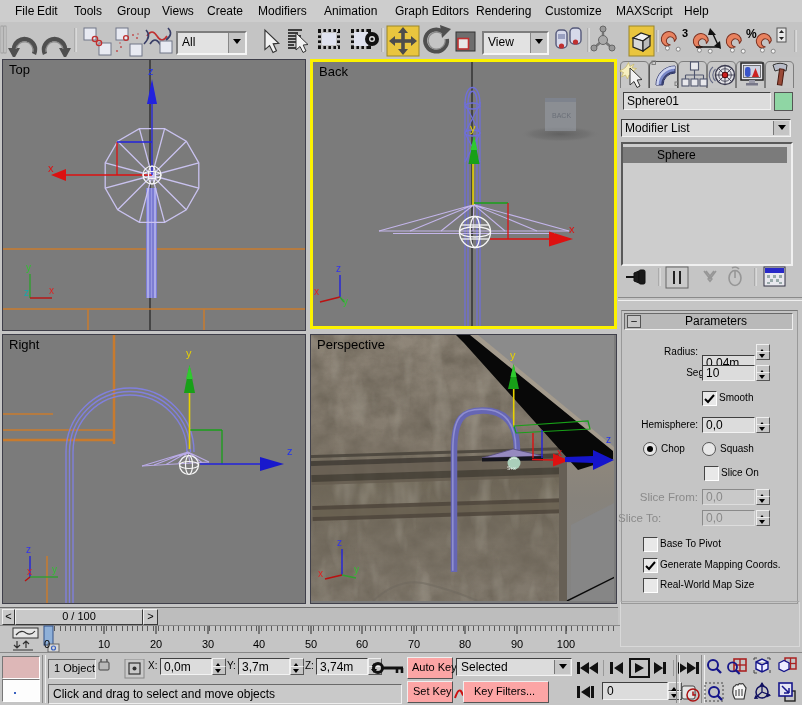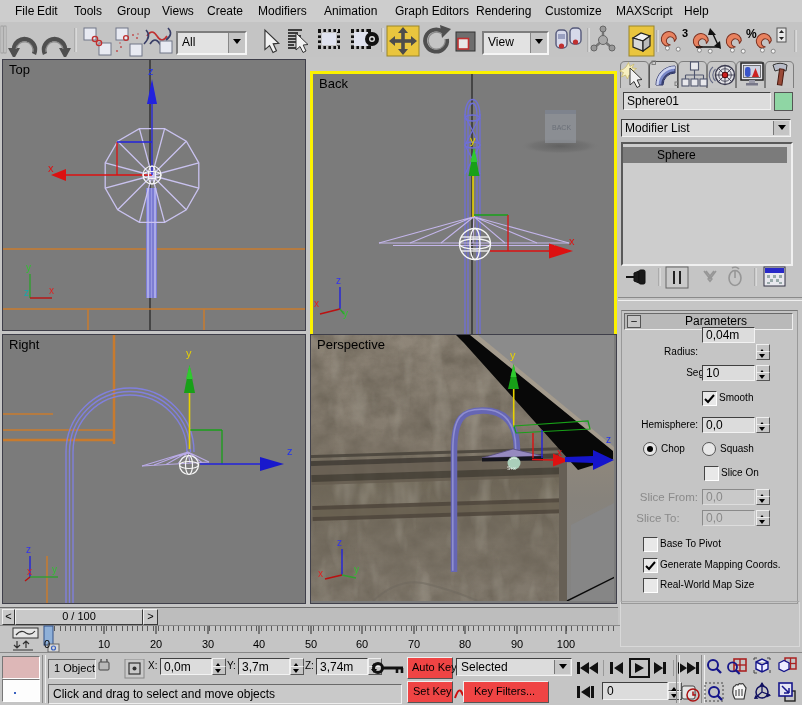--- a/index.html
+++ b/index.html
@@ -39,21 +39,21 @@
 .plabel{position:absolute;font-size:10px;color:#000;white-space:nowrap;}
 .glabel{position:absolute;font-size:11.5px;color:#8a8a8a;white-space:nowrap;}
 
 #slider-row{position:absolute;left:0;top:607px;width:618px;height:17px;background:#bdbdbd;border-top:1px solid #6a6a6a;}
 .sbtn{position:absolute;top:1px;height:14px;background:#c9c9c9;border-top:1px solid #f0f0f0;border-left:1px solid #f0f0f0;
  border-bottom:1px solid #3a3a3a;border-right:1px solid #3a3a3a;font-size:11px;text-align:center;color:#000;}
 #ruler{position:absolute;left:0;top:625px;width:620px;height:27px;background:#c5c5c5;}
 #statusbar{position:absolute;left:0;top:652px;width:802px;height:53px;background:#c5c5c5;border-top:1px solid #888;}
 .sunk{position:absolute;background:#c9c9c9;border-top:1px solid #6a6a6a;border-left:1px solid #6a6a6a;
  border-bottom:1px solid #efefef;border-right:1px solid #efefef;font-size:12px;color:#000;}
-.rbtn{position:absolute;background:#ef4444;border-top:1px solid #efefef;border-left:1px solid #efefef;
+.rbtn{position:absolute;background:#fca5a5;border-top:1px solid #efefef;border-left:1px solid #efefef;
  border-bottom:1px solid #555;border-right:1px solid #555;font-size:11px;color:#000;text-align:center;white-space:nowrap;}
 </style>
 </head>
 <body>
 <div id="root">
 
 <div id="menubar">
  <span style="left:15px">File</span>
       <span style="left:37px">Edit</span>
       <span style="left:74px">Tools</span>
@@ -298,21 +298,21 @@
 
   <g font-size="10" font-family="Liberation Sans">
    <line x1="27" y1="238" x2="27" y2="214" stroke="#30a030" stroke-width="1.4"></line>
    <line x1="27" y1="238" x2="49" y2="238" stroke="#bb1111" stroke-width="1.4"></line>
    <text x="23" y="211" fill="#30c030">y</text>
    <text x="46" y="234" fill="#dd2222">x</text>
    <text x="21" y="236" fill="#11aaaa">z</text>
   </g>
  </svg>
  </div>
- <div class="vp" id="vp-back" style="left:310px;top:2px;width:301px;height:264px;border:3px solid #fcf200;margin-top:12px;">
+ <div class="vp" id="vp-back" style="left:310px;top:2px;width:301px;height:264px;border:3px solid #fcf200;">
  <div class="vplabel">Back</div>
  <svg width="299" height="264" style="position:absolute;left:0;top:0">
   <defs>
    <radialGradient id="gsh" cx="50%" cy="50%" r="50%">
     <stop offset="0%" stop-color="#464646" stop-opacity="0.5"></stop>
     <stop offset="70%" stop-color="#5a5a5a" stop-opacity="0.25"></stop>
     <stop offset="100%" stop-color="#7b7b7b" stop-opacity="0"></stop>
    </radialGradient>
   </defs>
 
@@ -638,21 +638,21 @@
  <div class="abs" style="left:0;top:240px;width:184px;height:2px;border-top:1px solid #8a8a8a;border-bottom:1px solid #efefef;"></div>
 
  <div class="abs" style="left:3px;top:253px;width:175px;height:292px;border:1px solid #999;border-top:1px solid #777;">
   <div class="abs" style="left:2px;top:2px;width:167px;height:15px;background:#b9b9b9;border-top:1px solid #6a6a6a;border-left:1px solid #6a6a6a;border-bottom:1px solid #eee;border-right:1px solid #eee;font-size:12px;">
    <div class="abs" style="left:2px;top:1px;width:12px;height:11px;background:#c5c5c5;border:1px solid #555;font-size:10px;line-height:9px;text-align:center;">–</div>
    <span style="position:absolute;left:60px;top:0px;">Parameters</span>
   </div>
  </div>
 
  <div class="plabel" style="left:0;top:289px;width:80px;text-align:right;">Radius:</div>
- <div class="field" style="left:84px;top:270px;width:51px;height:14px;">
+ <div class="field" style="left:84px;top:298px;width:51px;height:14px;">
         <span style="position:absolute;left:3px;top:0px;">0,04m</span>
       </div>
  <div class="spin" style="left:138px;top:287px;height:16px;">
         <div class="u"></div>
         <div class="d"></div>
       </div>
  <div class="plabel" style="left:0;top:310px;width:80px;text-align:right;padding-left:36px;">Segments:</div>
  <div class="field" style="left:84px;top:308px;width:51px;height:14px;">
         <span style="position:absolute;left:3px;top:0px;">10</span>
       </div>
@@ -681,21 +681,21 @@
  <div class="cbox" style="left:86px;top:409px;"></div>
  <div class="plabel" style="left:103px;top:410px;">Slice On</div>
  <div class="glabel" style="left:0;top:434px;width:80px;text-align:right;">Slice From:</div>
  <div class="field" style="left:84px;top:432px;width:51px;height:14px;border-color:#8a8a8a #ddd #ddd #8a8a8a;background:#c9c9c9;">
         <span style="position:absolute;left:3px;top:0px;color:#8a8a8a;">0,0</span>
       </div>
  <div class="spin" style="left:138px;top:432px;height:16px;">
         <div class="u"></div>
         <div class="d"></div>
       </div>
- <div class="glabel" style="left:0;top:455px;width:80px;text-align:center;">Slice To:</div>
+ <div class="glabel" style="left:0;top:455px;width:80px;text-align:left;">Slice To:</div>
  <div class="field" style="left:84px;top:453px;width:51px;height:14px;border-color:#8a8a8a #ddd #ddd #8a8a8a;background:#c9c9c9;">
         <span style="position:absolute;left:3px;top:0px;color:#8a8a8a;">0,0</span>
       </div>
  <div class="spin" style="left:138px;top:453px;height:16px;">
         <div class="u"></div>
         <div class="d"></div>
       </div>
  <div class="cbox" style="left:25px;top:480px;"></div>
  <div class="plabel" style="left:42px;top:481px;">Base To Pivot</div>
  <div class="cbox" style="left:25px;top:501px;"><svg width="13" height="13">

